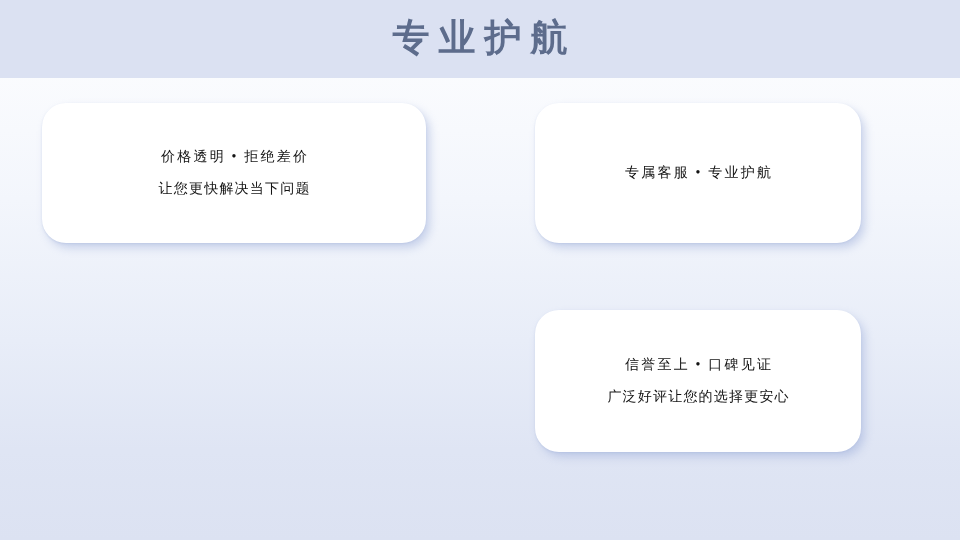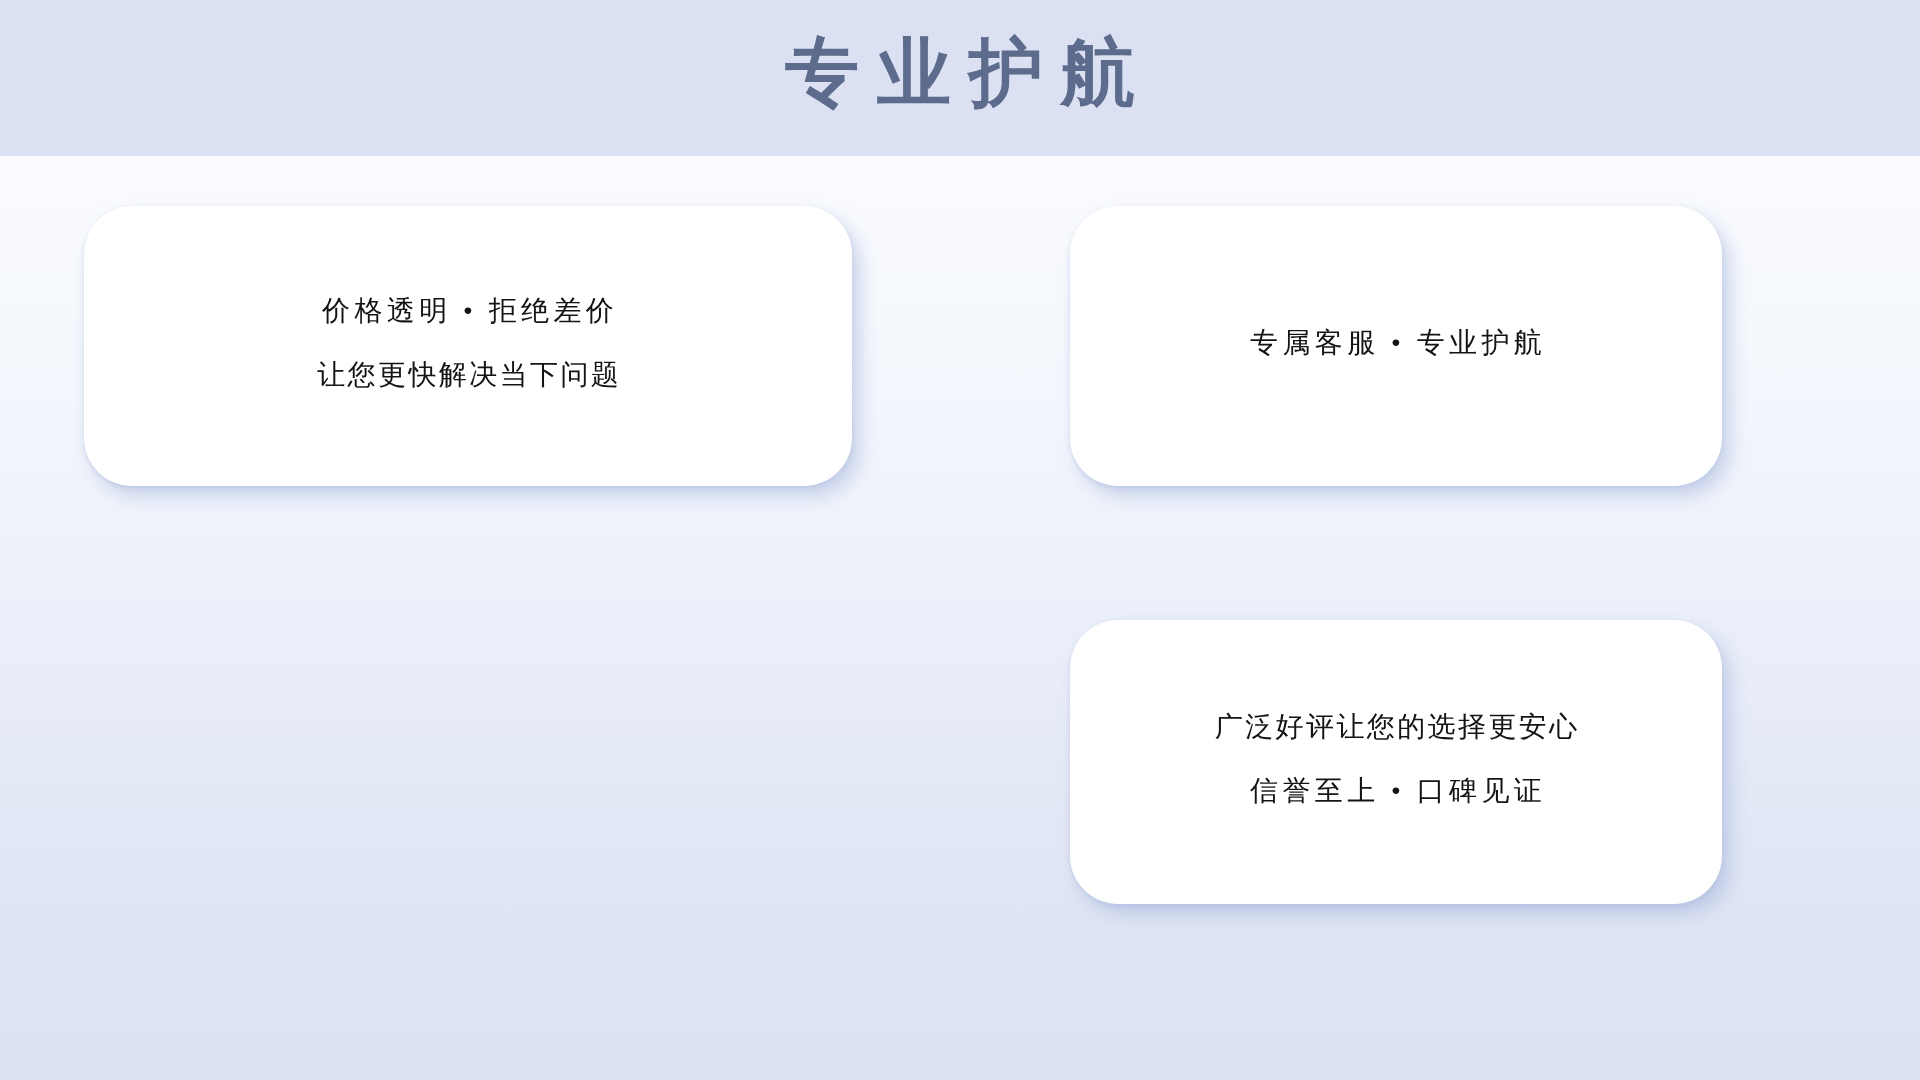--- a/index.html
+++ b/index.html
@@ -111,18 +111,18 @@
       <div class="card-line primary">价格透明 • 拒绝差价</div>
       <div class="card-line">让您更快解决当下问题</div>
     </div>
 
     <div class="card card-r1 card-c2">
       <div class="card-line primary">专属客服 • 专业护航</div>
     </div>
 
 
     <div class="card card-r2 card-c2">
+      <div class="card-line primary">信誉至上 • 口碑见证</div>
       <div class="card-line">广泛好评让您的选择更安心</div>
-      <div class="card-line primary">信誉至上 • 口碑见证</div>
     </div>
 
   </div>
 </div>
 
 </body></html>

